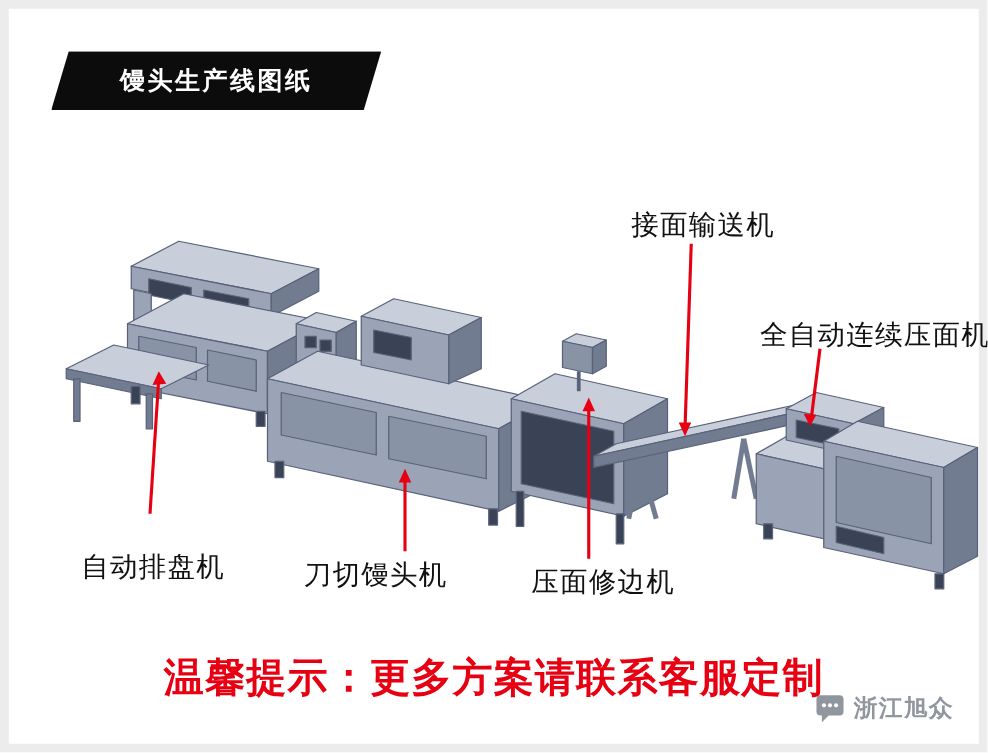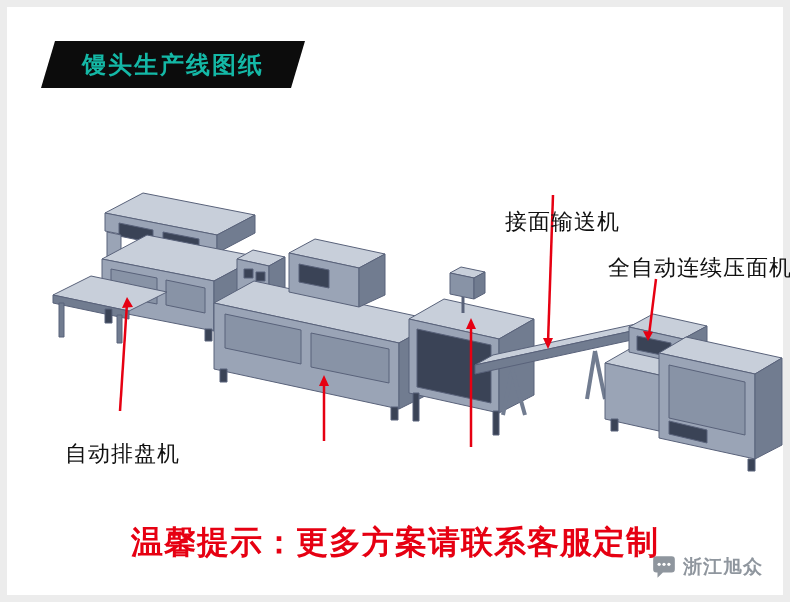--- a/index.html
+++ b/index.html
@@ -18,29 +18,29 @@
   position:relative;background:#fff;overflow:hidden;
   font-family:"DejaVu Sans","Liberation Sans",sans-serif;
 }
 .page{position:absolute;inset:0;border:7px solid #ececec;background:#fff;}
 .badge{
   position:absolute;left:34px;top:34px;width:264px;height:47px;
   background:var(--badge-bg);
   clip-path:polygon(14px 0,100% 0,calc(100% - 14px) 100%,0 100%);
   display:flex;align-items:center;justify-content:center;
 }
-.badge span{color:#14b8a6;font-size:24px;font-weight:bold;letter-spacing:2px;white-space:nowrap;}
+.badge span{color:#ffffff;font-size:20px;font-weight:bold;letter-spacing:2px;white-space:nowrap;}
 .scene{position:absolute;left:0;top:0;width:790px;height:602px;}
 .f-top{fill:var(--machine-top);}
 .f-front{fill:var(--machine-front);}
 .f-side{fill:var(--machine-side);}
 .f-inset{fill:var(--machine-inset);}
 .f-dark{fill:var(--machine-dark);}
 .m-label{position:absolute;color:#111;font-size:22px;font-weight:500;white-space:nowrap;letter-spacing:1px;}
-#lbl-conveyor{left:498px;top:158px;margin-top:42px;}
+#lbl-conveyor{left:498px;top:158px;}
 #lbl-press{left:576px;top:246px;margin-left:25px;}
 #lbl-tray{left:58px;top:432px;}
 #lbl-cutter{left:236px;top:438px;}
 #lbl-trimmer{left:418px;top:444px;}
 .tip{
   position:absolute;left:0;right:0;top:514px;text-align:center;
   color:var(--accent-red);font-size:32px;font-weight:bold;letter-spacing:1px;white-space:nowrap;
 }
 .watermark{
   position:absolute;right:20px;bottom:15px;display:flex;align-items:center;gap:6px;
@@ -168,20 +168,22 @@
         <polygon points="464,311 459,322 469,322"></polygon>
         <polygon points="541,342 536,331 546,331"></polygon>
         <polygon points="641,334 636,324 646,325"></polygon>
       </g>
     </g>
   </svg>
 
   <div class="m-label" id="lbl-conveyor">接面输送机</div>
   <div class="m-label" id="lbl-press">全自动连续压面机</div>
   <div class="m-label" id="lbl-tray">自动排盘机</div>
+  <div class="m-label" id="lbl-cutter">刀切馒头机</div>
+  <div class="m-label" id="lbl-trimmer">压面修边机</div>
 
   <div class="tip">温馨提示：更多方案请联系客服定制</div>
 
   <div class="watermark">
     <svg width="26" height="26" viewBox="0 0 24 24">
       <path fill="var(--watermark-gray)" d="M5 2h14a3 3 0 0 1 3 3v9a3 3 0 0 1-3 3h-8l-5 5v-5H5a3 3 0 0 1-3-3V5a3 3 0 0 1 3-3z"></path>
       <circle cx="7.5" cy="9.5" r="1.5" fill="#ffffff"></circle>
       <circle cx="12" cy="9.5" r="1.5" fill="#ffffff"></circle>
       <circle cx="16.5" cy="9.5" r="1.5" fill="#ffffff"></circle>
     </svg>

